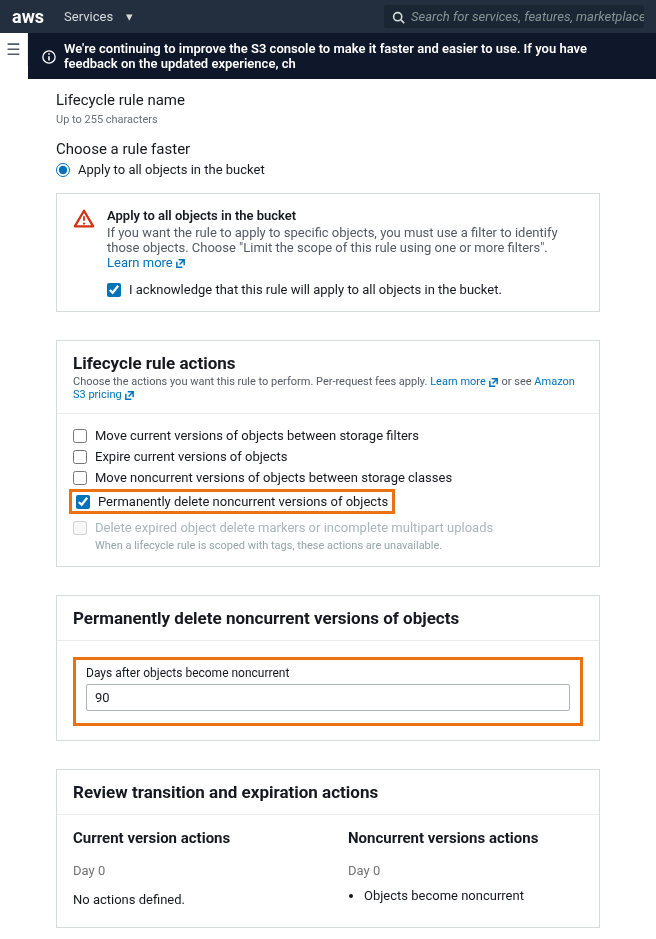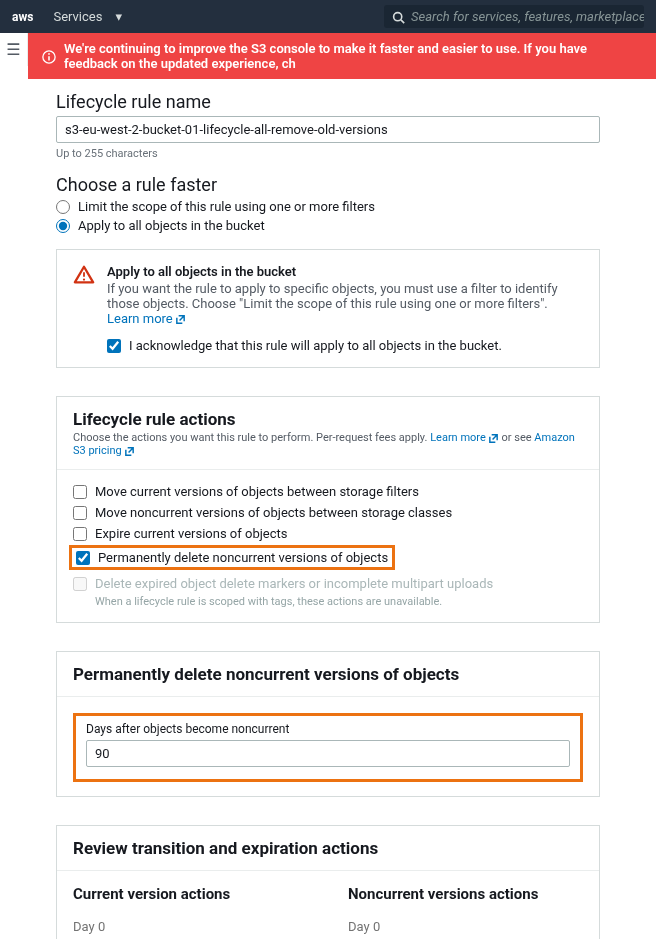--- a/index.html
+++ b/index.html
@@ -1,26 +1,26 @@
 <!DOCTYPE html>
 <html><head>
 <meta charset="utf-8">
 <style>
 * { box-sizing: border-box; margin: 0; padding: 0; font-family: "Amazon Ember", -apple-system, BlinkMacSystemFont, "Segoe UI", Roboto, Helvetica, Arial, sans-serif; }
 body { background: #fff; color: #16191f; font-size: 13px; }
 .topbar { background: #232f3e; height: 33px; display: flex; align-items: center; padding: 0 12px; gap: 20px; }
-.topbar .aws-logo { color: #fff; font-weight: bold; font-size: 12px; display: flex; align-items: baseline; }
+.topbar .aws-logo { color: #fff; font-weight: bold; font-size: 18px; display: flex; align-items: baseline; }
 .topbar .services { color: #d5dbdb; font-size: 13px; cursor: pointer; display: flex; align-items: center; gap: 13px;}
 .topbar .search { margin-left: auto; display: flex; align-items: center; background: #1a2633; border-radius: 3px; padding: 4px 8px; width: 260px; color: #879596; gap: 6px; font-style: italic; font-size: 13px; overflow: hidden; white-space: nowrap;}
 .subbar { display: flex; align-items: stretch; }
 .hamburger { width: 28px; height: 33px; display: flex; align-items: center; justify-content: center; font-size: 16px; color: #545b64; cursor: pointer; border-right:1px solid #eaeded;}
-.banner { background: #ef4444; color: #fff; flex: 1; padding: 8px 14px; font-size: 13px; display: flex; align-items: center; gap: 8px; }
+.banner { background: #0f172a; color: #fff; flex: 1; padding: 8px 14px; font-size: 13px; display: flex; align-items: center; gap: 8px; }
 .main { padding: 0 56px 24px 56px; }
 .section { margin-top: 12px; }
-.fieldlabel { font-size: 18px; color: #16191f; margin-bottom: 4px; }
+.fieldlabel { font-size: 15px; color: #16191f; margin-bottom: 4px; }
 .textinput { width: 100%; border: 1px solid #aab7b8; border-radius: 2px; padding: 5px 8px; font-size: 13px; color: #16191f; }
 .hint { font-size: 11px; color: #687078; margin-top: 4px; }
 .radios { margin-top: 14px; }
 .radio { display: flex; align-items: center; gap: 8px; margin-top: 4px; font-size: 13px; }
 .radio input { width: 14px; height: 14px; accent-color: #0073bb; }
 .alertbox { border: 1px solid #d5dbdb; padding: 14px 16px; margin-top: 16px; display: flex; gap: 12px; }
 .alert-icon { width: 22px; height: 22px; flex-shrink: 0; }
 .alert-title { font-weight: 600; font-size: 13px; }
 .alert-body { font-size: 13px; color: #545b64; margin-top: 2px; }
 .link { color: #0073bb; text-decoration: none; }
@@ -79,30 +79,25 @@
         </svg>
     </span>
     <span style="font-weight:600">We're continuing to improve the S3 console to make it faster and easier to use. If you have feedback on the updated experience, ch</span>
   </div>
 </div>
 
 <div class="main">
 
   <div class="section">
     <div class="fieldlabel">Lifecycle rule name</div>
-    <input class="textinput" type="text" value="s3-eu-west-2-bucket-01-lifecycle-all-remove-old-versions" style="">
     <div class="hint">Up to 255 characters</div>
   </div>
 
   <div class="radios">
     <div class="fieldlabel">Choose a rule faster</div>
-    <label class="radio">
-      <input type="radio" name="scope" style="">
-      <span>Limit the scope of this rule using one or more filters</span>
-    </label>
     <label class="radio">
       <input type="radio" name="scope" checked="" style="">
       <span>Apply to all objects in the bucket</span>
     </label>
   </div>
 
   <div class="alertbox">
     <div class="alert-icon">
       <svg width="22" height="22" viewBox="0 0 24 24">
           <path d="M12 3 L22 20 L2 20 Z" fill="none" stroke="#d13212" stroke-width="2.5" stroke-linejoin="round"></path>
@@ -142,25 +137,25 @@
               </svg></span></a>
       </div>
     </div>
     <div class="panel-body">
       <div class="chk-row">
         <input type="checkbox" class="checkbox" style="">
         <span>Move current versions of objects between storage filters</span>
       </div>
       <div class="chk-row">
         <input type="checkbox" class="checkbox" style="">
-        <span>Move noncurrent versions of objects between storage classes</span>
+        <span>Expire current versions of objects</span>
       </div>
       <div class="chk-row">
         <input type="checkbox" class="checkbox" style="">
-        <span>Expire current versions of objects</span>
+        <span>Move noncurrent versions of objects between storage classes</span>
       </div>
       <div class="highlight">
         <div class="chk-row" style="margin-bottom:0">
           <input type="checkbox" class="checkbox" checked="" style="">
           <span>Permanently delete noncurrent versions of objects</span>
         </div>
       </div>
       <div class="chk-row disabled-row" style="margin-top:4px">
         <input type="checkbox" class="checkbox" disabled="" style="">
         <span>Delete expired object delete markers or incomplete multipart uploads</span>

